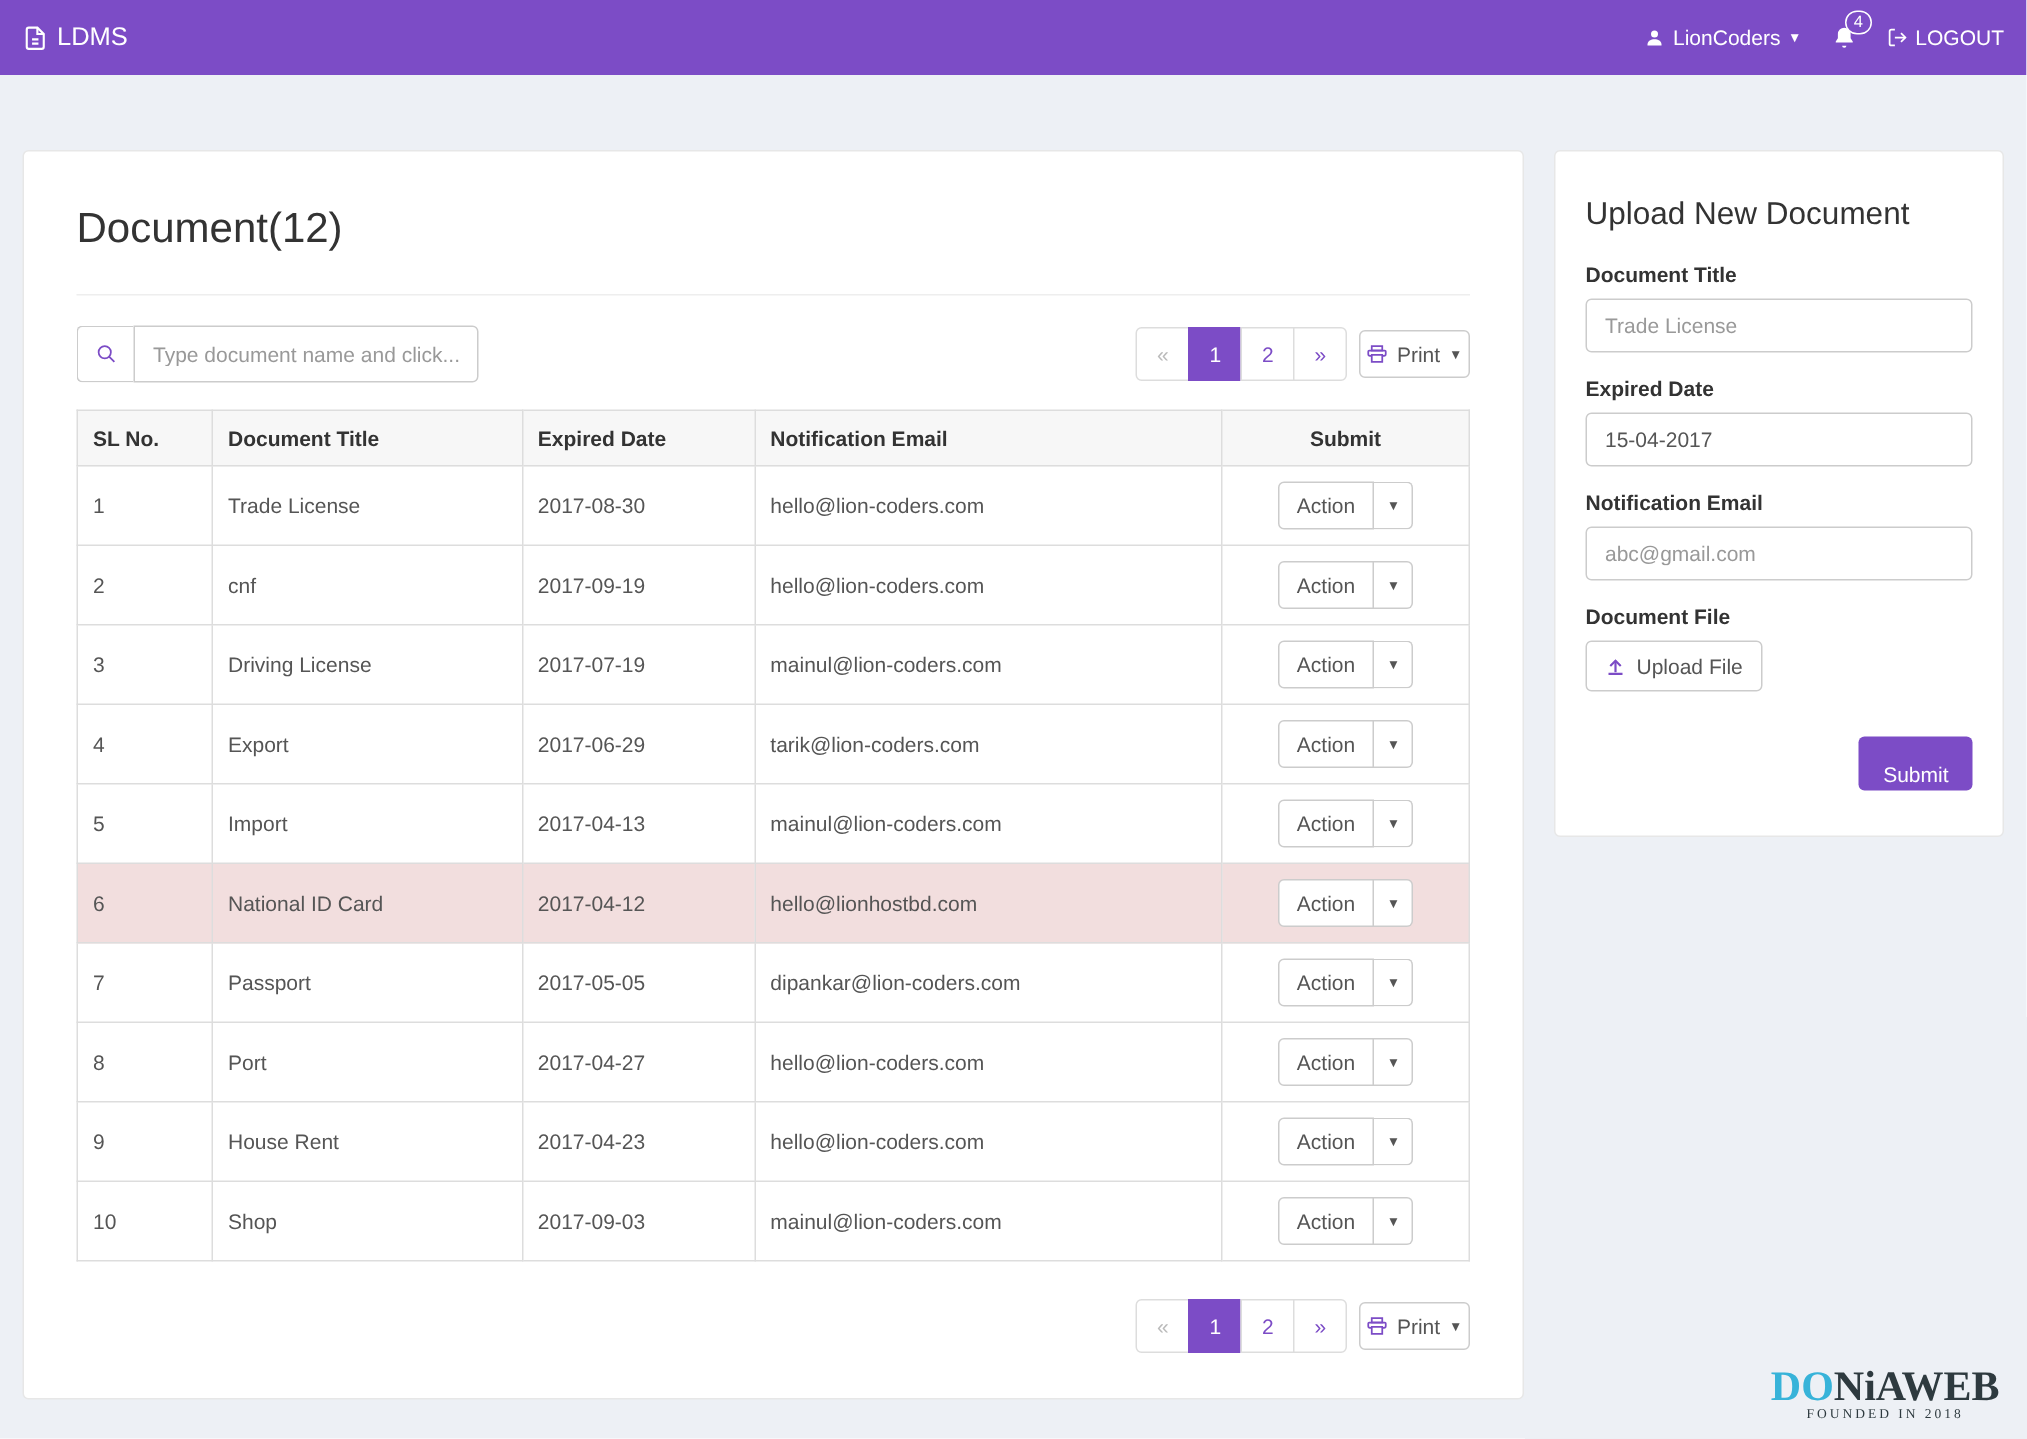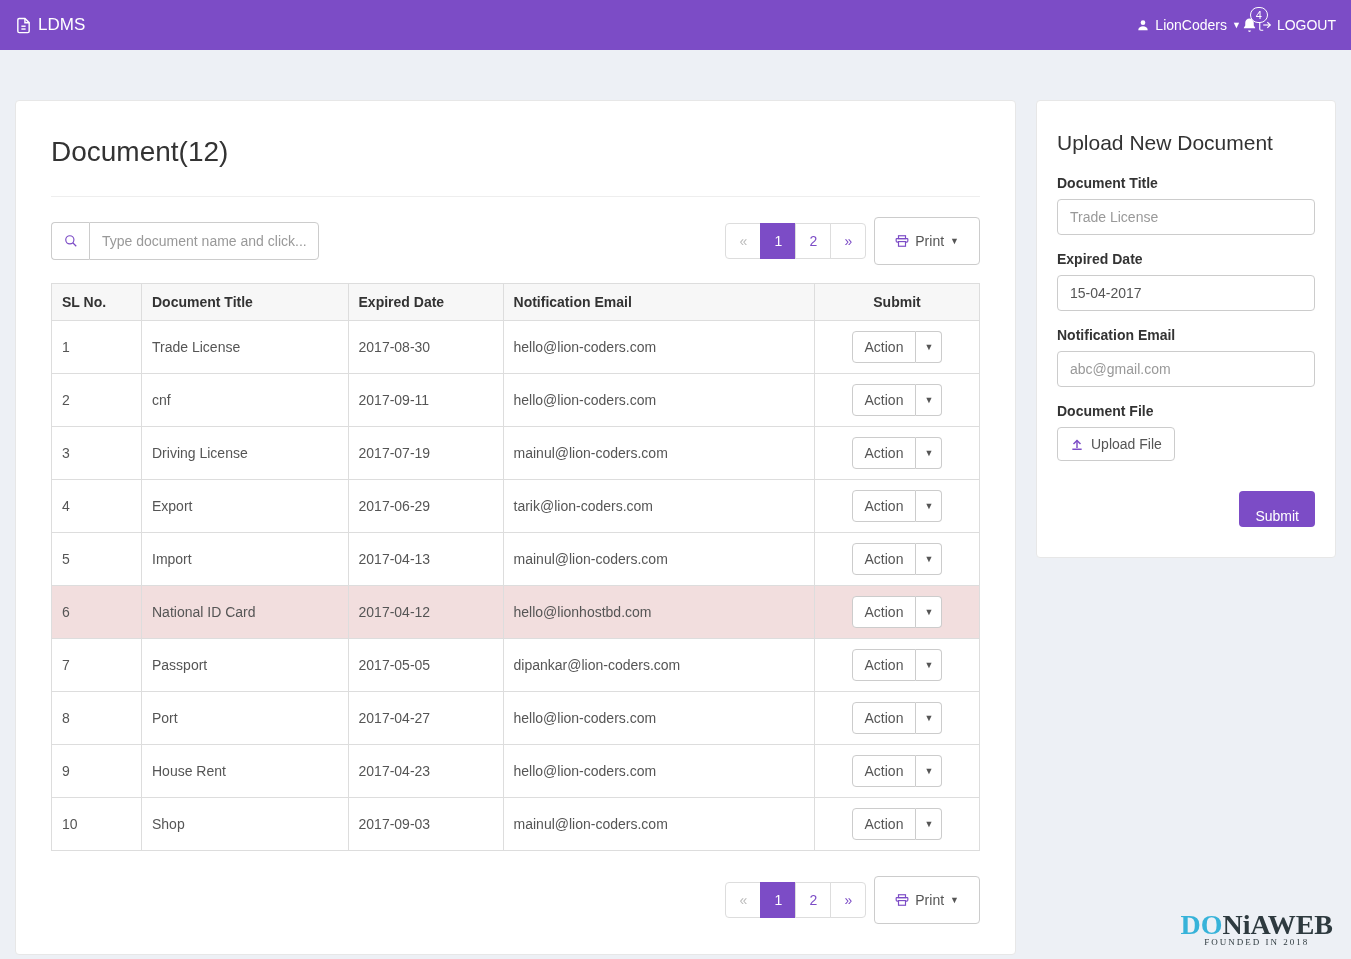--- a/index.html
+++ b/index.html
@@ -12,21 +12,21 @@
 .navbar {
   background: #7c4cc6;
   color: #fff;
   height: 50px;
   display: flex;
   align-items: center;
   justify-content: space-between;
   padding: 0 15px;
 }
 .navbar-left { display: flex; align-items: center; gap: 6px; font-size: 17px; font-weight: 500; }
-.navbar-right { display: flex; align-items: center; font-size: 14px; }
+.navbar-right { display: flex; align-items: center; gap: 20px; font-size: 14px; }
 .navbar-item { display: flex; align-items: center; gap: 5px; cursor: pointer; }
 .bell-wrap { position: relative; }
 .badge {
   position: absolute; top: -10px; right: -10px;
   background: #7c4cc6; border: 1px solid #fff;
   color: #fff; font-size: 11px; border-radius: 10px;
   padding: 0 5px; line-height: 14px;
 }
 .container { display: flex; gap: 20px; padding: 50px 15px 20px 15px; }
 .panel { background: #fff; border-radius: 4px; border: 1px solid #e7e7e7; }
@@ -52,22 +52,22 @@
 .page-item {
   min-width: 36px; height: 36px; border: 1px solid #ddd; margin-left: -1px;
   display: flex; align-items: center; justify-content: center;
   background: #fff; color: #7c4cc6; cursor: pointer; font-size: 14px;
 }
 .page-item:first-child { border-radius: 4px 0 0 4px; }
 .page-item:last-child { border-radius: 0 4px 4px 0; }
 .page-item.active { background: #7c4cc6; color: #fff; border-color: #7c4cc6; }
 .page-item.disabled { color: #bbb; cursor: default; }
 .print-btn {
-  height: 48px; border: 1px solid #ccc; border-radius: 4px; background: #fff;
-  padding: 0 20px; display: flex; align-items: center; gap: 6px; cursor: pointer; color: #555;
+  height: 32px; border: 1px solid #ccc; border-radius: 4px; background: #fff;
+  padding: 0 4px; display: flex; align-items: center; gap: 6px; cursor: pointer; color: #555;
 }
 .print-btn .caret { font-size: 9px; }
 .print-btn .picon { color: #7c4cc6; }
 table.doc-table { width: 100%; border-collapse: collapse; border: 1px solid #14532d; }
 table.doc-table th, table.doc-table td {
   border: 1px solid #ddd; padding: 10px 10px; text-align: left; vertical-align: middle;
 }
 table.doc-table th { background: #f7f7f7; font-weight: 600; color: #333; font-size: 14px; }
 table.doc-table td { color: #555; font-size: 14px; height: 49px; }
 table.doc-table th.option-col, table.doc-table td.option-col { text-align: center; width: 165px; }
@@ -203,21 +203,21 @@
             <td>2017-08-30</td>
             <td>hello@lion-coders.com</td>
             <td class="option-col"><div class="action-group">
                 <button class="action-btn">Action</button>
                 <button class="action-toggle">▼</button>
               </div></td>
           </tr>
           <tr>
             <td>2</td>
             <td>cnf</td>
-            <td>2017-09-11</td>
+            <td>2017-09-19</td>
             <td>hello@lion-coders.com</td>
             <td class="option-col"><div class="action-group">
                 <button class="action-btn">Action</button>
                 <button class="action-toggle">▼</button>
               </div></td>
           </tr>
           <tr>
             <td>3</td>
             <td>Driving License</td>
             <td>2017-07-19</td>

